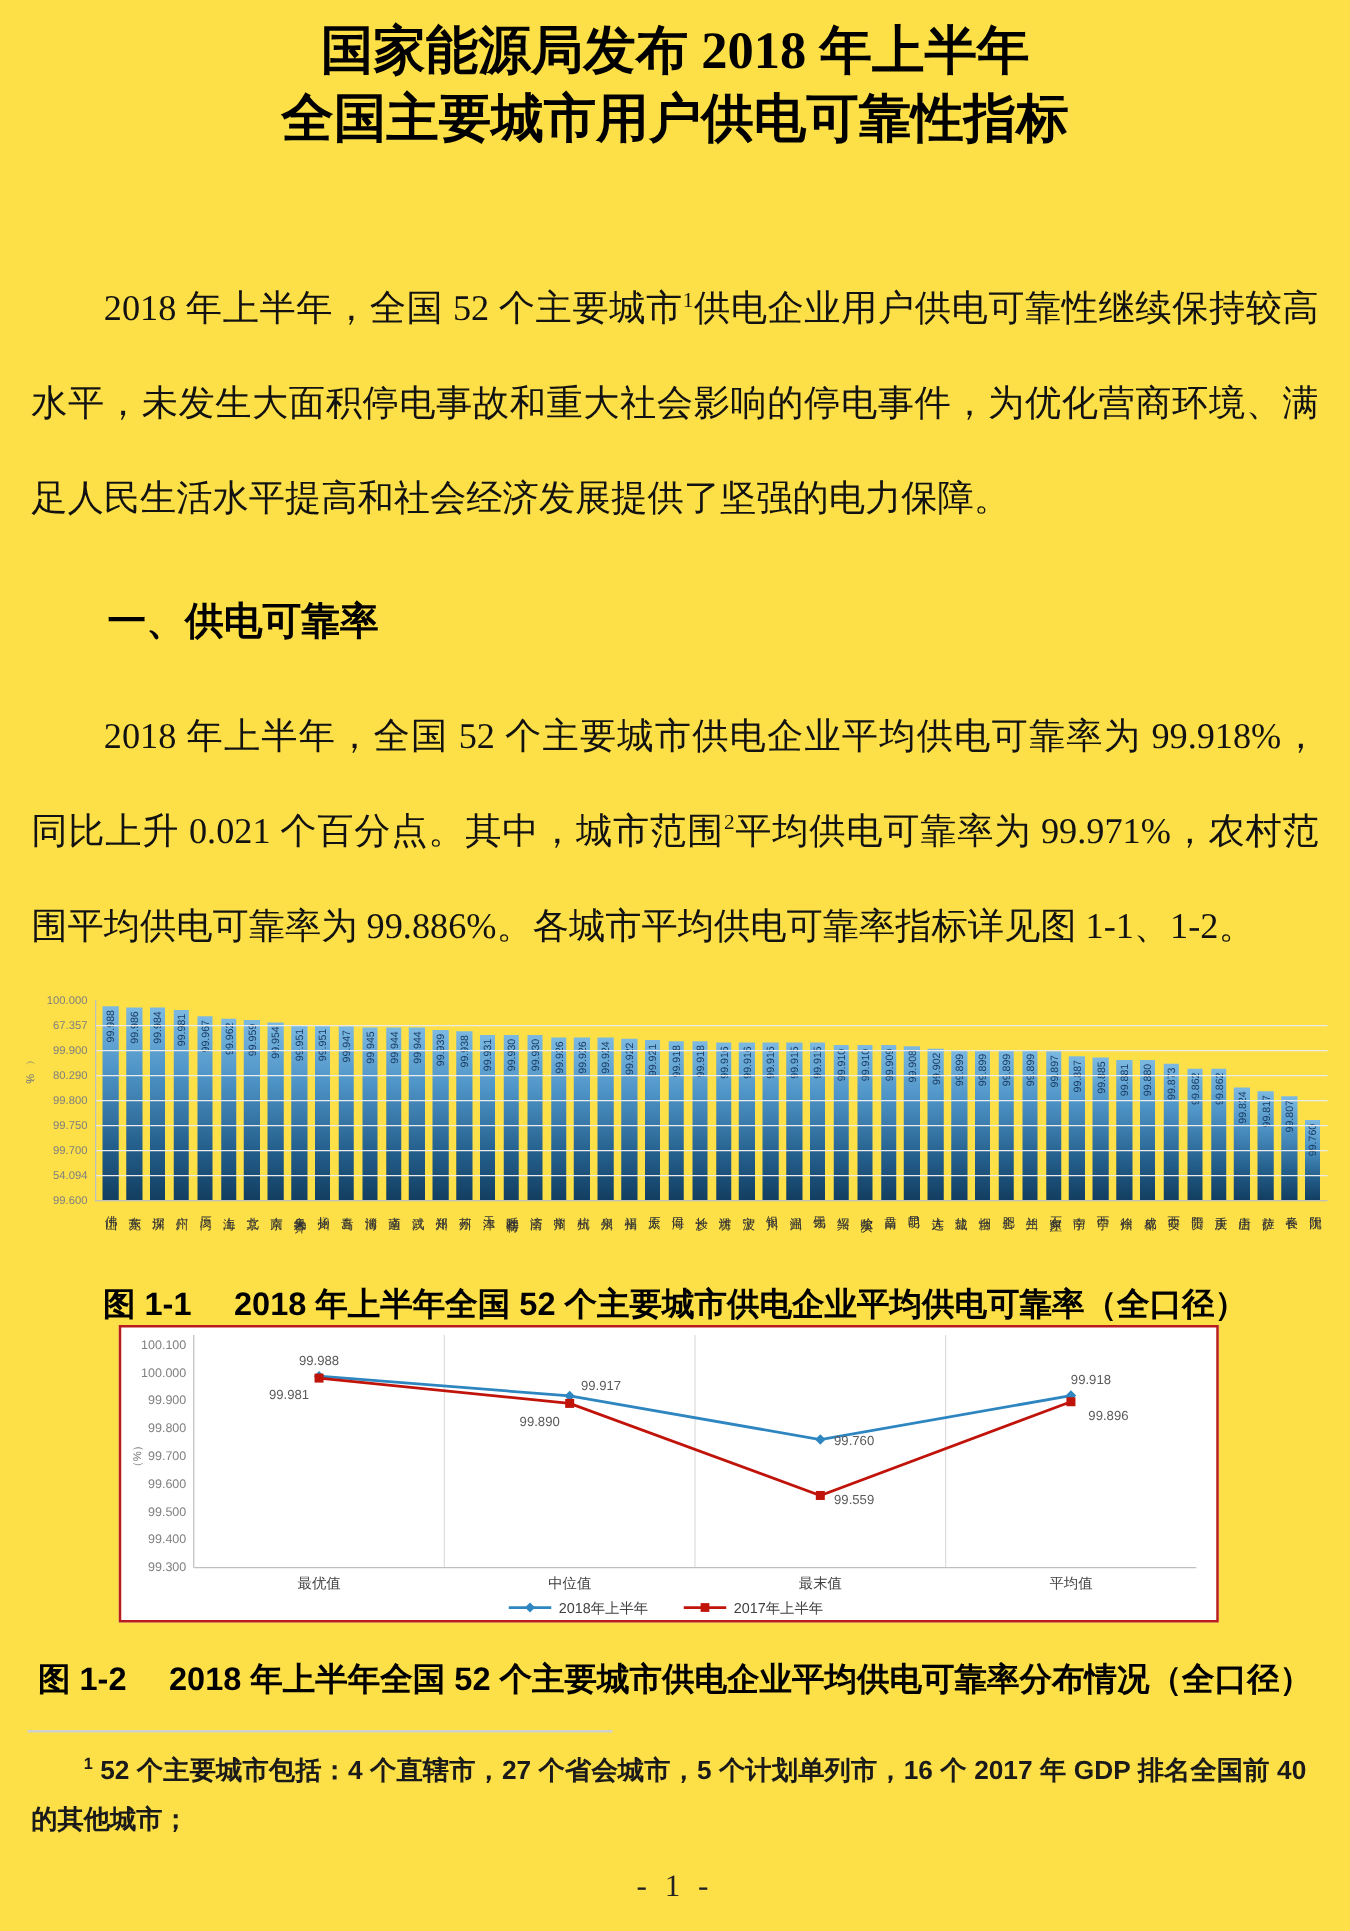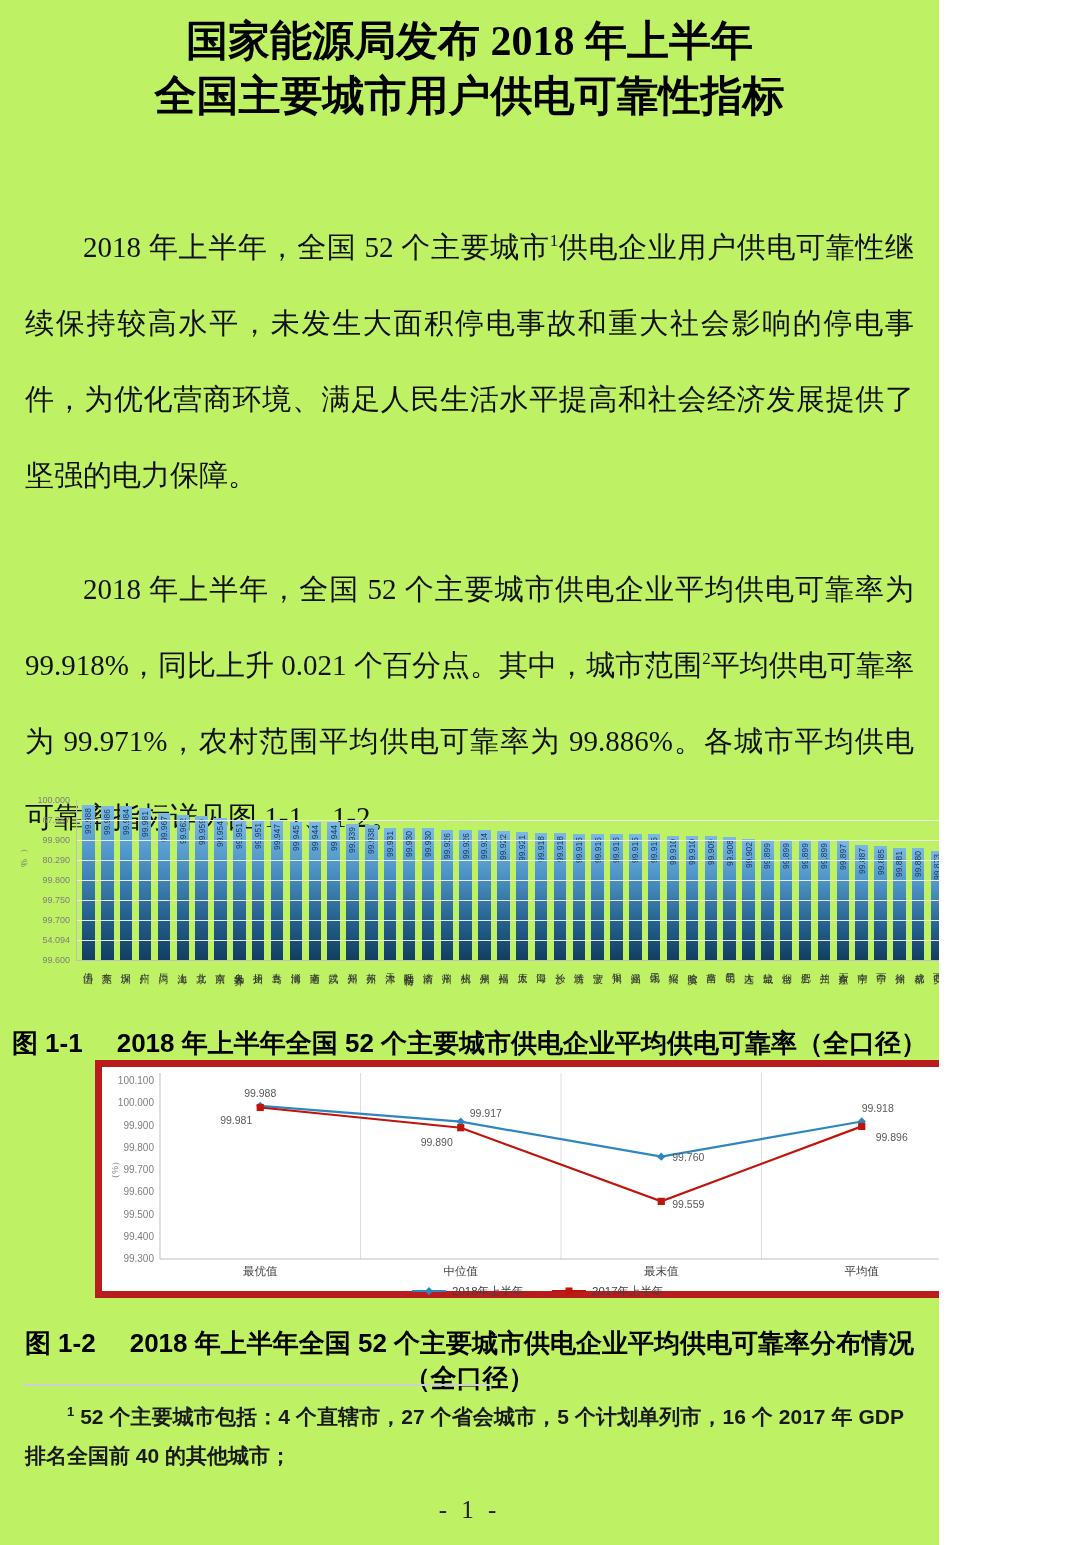--- a/index.html
+++ b/index.html
@@ -1,16 +1,16 @@
 <!DOCTYPE html>
 <html><head>
 <meta charset="utf-8">
 <style>
   html,body{margin:0;padding:0;background:#ffffff;}
-  .page{position:relative;width:939px;height:1545px;background:#bef264;overflow:hidden;
+  .page{position:relative;width:1080px;height:1545px;background:#fde047;overflow:hidden;
         font-family:"Liberation Serif","DejaVu Serif",serif;color:#111;}
   
   .title-block{position:absolute;top:14px;left:0;width:100%;text-align:center;
                font-weight:bold;font-size:42px;line-height:1.32;color:#000;}
   
   .para{position:absolute;left:25px;right:25px;font-size:29px;line-height:76px;
         text-align:justify;color:#121212;}
   .para .sup{font-size:17px;vertical-align:super;line-height:0;}
   .p1{top:180px;}
   .p2{top:522px;}
@@ -36,21 +36,21 @@
   .bc-xlab span{writing-mode:vertical-rl;text-orientation:upright;font-family:"Liberation Sans","DejaVu Sans",sans-serif;
                 font-size:10px;line-height:1;color:#333;letter-spacing:1px;}
   
   .caption{position:absolute;left:0;width:100%;text-align:center;
            font-family:"Liberation Sans","DejaVu Sans",sans-serif;font-weight:bold;font-size:26px;color:#000;}
   .cap1{top:1026px;}
   .cap2{top:1326px;}
   .caption .cap-label{margin-right:34px;}
   
   .fig2{position:absolute;top:1060px;left:95px;width:880px;height:238px;
-        border:7px solid #b91c1c;background:#fff;box-sizing:border-box;}
+        border:2px solid #b91c1c;background:#fff;box-sizing:border-box;}
   
   .fn-rule{position:absolute;top:1384px;left:22px;width:468px;height:2px;background:#cfcfcf;}
   .footnotes{position:absolute;top:1398px;left:25px;right:35px;
              font-family:"Liberation Sans","DejaVu Sans",sans-serif;font-size:21px;font-weight:600;
              color:#1a1a1a;line-height:1.85;}
   .footnote{text-align:justify;}
   .footnote .fn-indent{display:inline-block;width:42px;}
   .footnote .sup{font-size:13px;vertical-align:super;}
   .page-number{position:absolute;top:1496px;left:0;width:100%;text-align:center;
                font-size:25px;color:#222;letter-spacing:4px;}
@@ -60,20 +60,21 @@
 
 <div class="page">
 
   <div class="title-block">
     <div>国家能源局发布 2018 年上半年</div>
     <div>全国主要城市用户供电可靠性指标</div>
   </div>
 
   <p class="para p1"><span style="display:inline-block;width:58px;"></span><span>2018 年上半年，全国 52 个主要城市</span><span class="sup">1</span><span>供电企业用户供电可靠性继续保持较高水平，未发生大面积停电事故和重大社会影响的停电事件，为优化营商环境、满足人民生活水平提高和社会经济发展提供了坚强的电力保障。</span></p>
 
+  <div class="sec-heading">一、供电可靠率</div>
 
   <p class="para p2"><span style="display:inline-block;width:58px;"></span><span>2018 年上半年，全国 52 个主要城市供电企业平均供电可靠率为 99.918%，同比上升 0.021 个百分点。其中，城市范围</span><span class="sup">2</span><span>平均供电可靠率为 99.971%，农村范围平均供电可靠率为 99.886%。各城市平均供电可靠率指标详见图 1-1、1-2。</span></p>
 
   <div class="fig1">
     <div class="bc-ylabel">（%）</div>
     <div class="bc-ticks">
         <div class="bc-tick" style="top: 0px;">100.000</div>
         <div class="bc-tick" style="top: 20px;">67.357</div>
         <div class="bc-tick" style="top: 40px;">99.900</div>
         <div class="bc-tick" style="top: 60px;">80.290</div>

